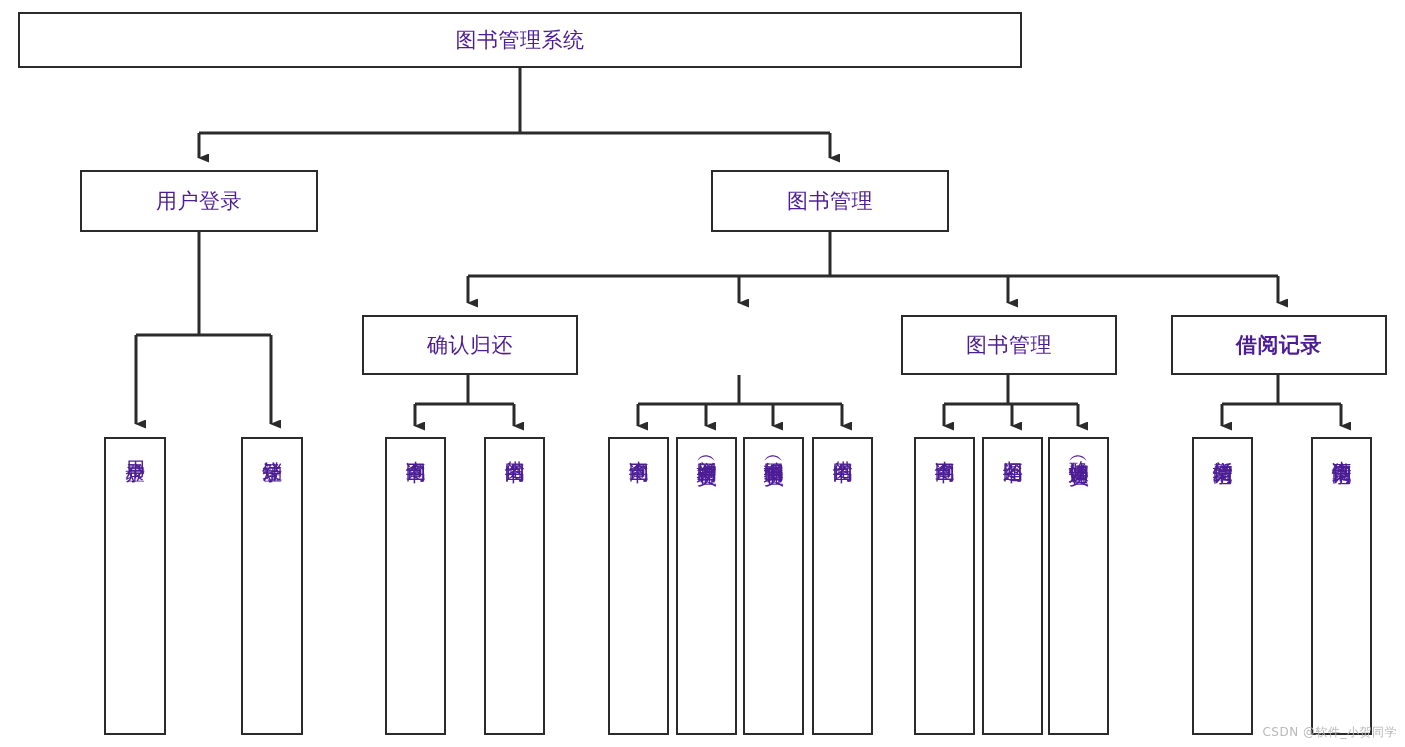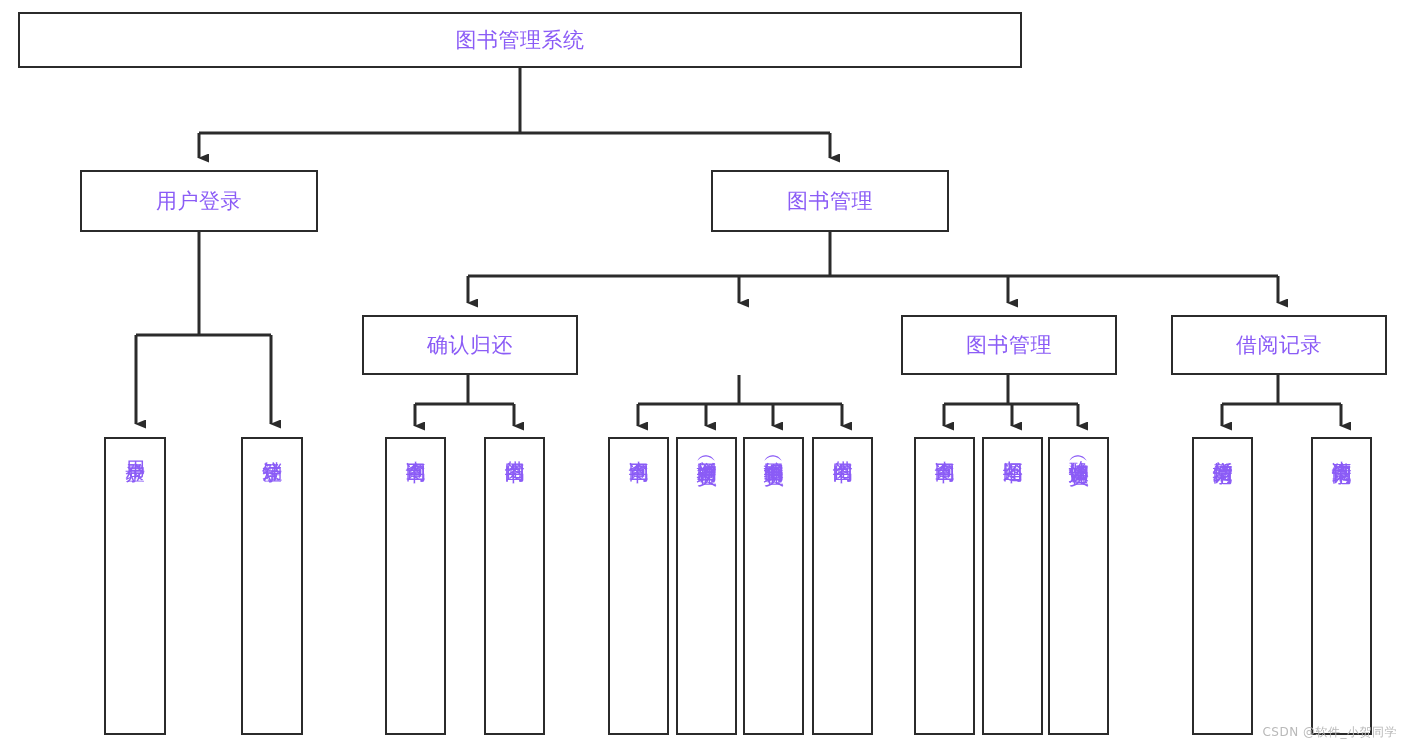--- a/index.html
+++ b/index.html
@@ -33,21 +33,21 @@
     background: #ffffff;
     border: 2px solid #2b2b2b;
     display: flex;
     align-items: center;
     justify-content: center;
     z-index: 2;
   }
   .node-label {
     font-size: 21px;
     line-height: 1.15;
-    color: #8b5cf6;
+    color: #4c1d95;
     letter-spacing: 0.5px;
     white-space: nowrap;
     user-select: none;
   }
   .node.horizontal .node-label {
     writing-mode: horizontal-tb;
   }
   .node.vertical {
     align-items: flex-start;
     justify-content: center;
@@ -141,21 +141,21 @@
   <div class="node horizontal" style="left:711px; top:170px; width:238px; height:62px;">
     <span class="node-label">图书管理</span>
   </div>
 
   <div class="node horizontal" style="left:362px; top:315px; width:216px; height:60px;">
     <span class="node-label">确认归还</span>
   </div>
   <div class="node horizontal" style="left:901px; top:315px; width:216px; height:60px;">
     <span class="node-label">图书管理</span>
   </div>
-  <div class="node horizontal" style="left:1171px; top:315px; width:216px; height:60px;">
+  <div class="node horizontal" style="left:1171px; top:315px; width:216px; height:60px;font-weight:bold;">
     <span class="node-label">借阅记录</span>
   </div>
 
   <div class="node vertical" style="left:104px; top:437px; width:62px; height:298px;">
     <span class="node-label">用户登录</span>
   </div>
   <div class="node vertical" style="left:241px; top:437px; width:62px; height:298px;">
     <span class="node-label">注销登录</span>
   </div>
 

